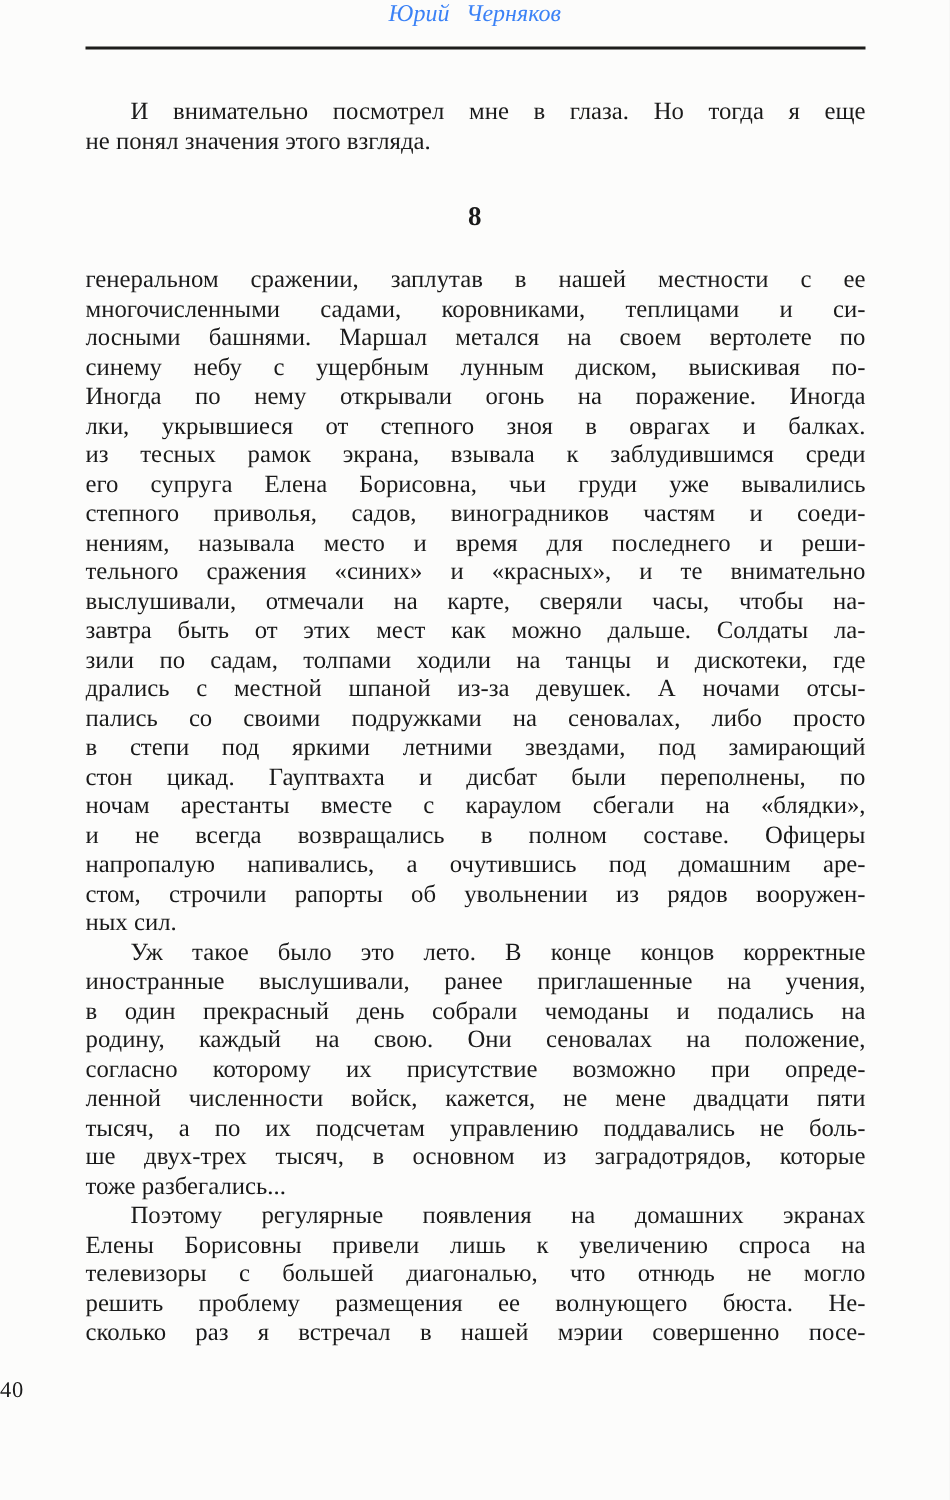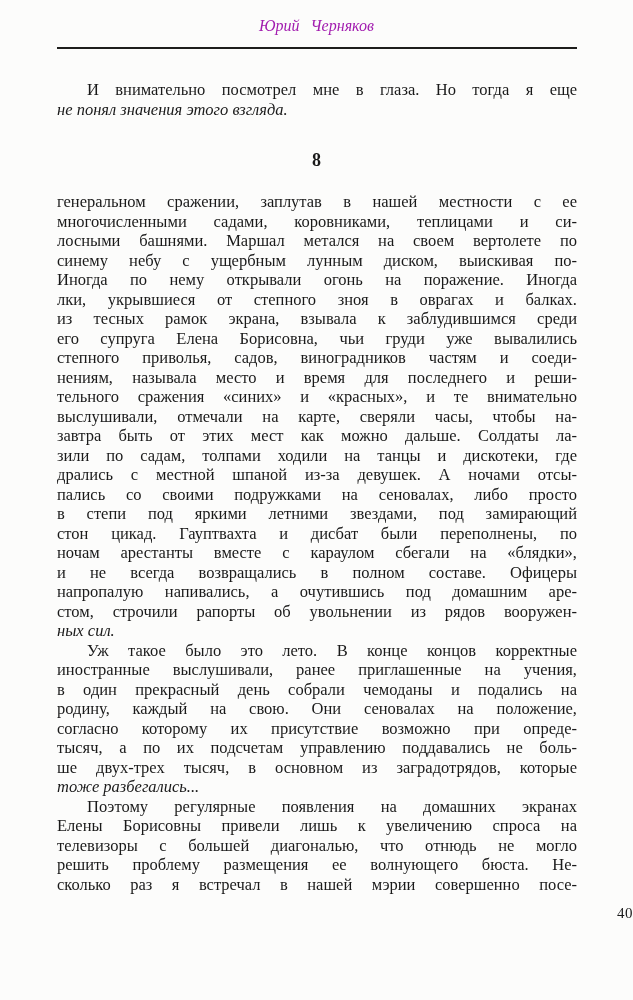--- a/index.html
+++ b/index.html
@@ -13,28 +13,28 @@
     height: 1000px;
     background: #fcfcfb;
     color: #1a1a1a;
     overflow: hidden;
   }
   .column {
     margin-left: 57px;
     width: 520px;
   }
   .running-head {
-    padding-top: 16px;
+    padding-top: 0;
     height: 20px;
     line-height: 20px;
     text-align: center;
     font-style: italic;
     font-size: 16px;
     word-spacing: 7px;
-    color: #a21caf;
+    color: #3b82f6;
   }
   .rule {
     margin-top: 11px;
     margin-left: 57px;
     width: 520px;
     height: 0;
     border-top: 2px solid #1d1d1b;
   }
   .intro {
     margin-top: 31px;
@@ -53,26 +53,26 @@
   .line {
     height: 19.5px;
     line-height: 19.5px;
     font-size: 16.5px;
     text-align: justify;
     text-align-last: justify;
     overflow: hidden;
     white-space: normal;
   }
   .line.indent { text-indent: 30px; }
-  .line.flush { text-align-last: left; font-style: italic; }
+  .line.flush { text-align-last: left; }
   .page-number {
-    margin-top: 10px;
+    margin-top: 20px;
     height: 18px;
     line-height: 18px;
-    text-align: right;
+    text-align: left;
     font-size: 15px;
     letter-spacing: 0.5px;
   }
 </style>
 </head>
 <body>
 
 <div class="page">
 
   <div class="running-head">Юрий Черняков</div>
@@ -111,20 +111,21 @@
         <div class="line">напропалую напивались, а очутившись под домашним аре-</div>
         <div class="line">стом, строчили рапорты об увольнении из рядов вооружен-</div>
         <div class="line flush">ных сил.</div>
       </div>
     <div>
         <div class="line indent">Уж такое было это лето. В конце концов корректные</div>
         <div class="line">иностранные выслушивали, ранее приглашенные на учения,</div>
         <div class="line">в один прекрасный день собрали чемоданы и подались на</div>
         <div class="line">родину, каждый на свою. Они сеновалах на положение,</div>
         <div class="line">согласно которому их присутствие возможно при опреде-</div>
+        <div class="line">ленной численности войск, кажется, не мене двадцати пяти</div>
         <div class="line">тысяч, а по их подсчетам управлению поддавались не боль-</div>
         <div class="line">ше двух-трех тысяч, в основном из заградотрядов, которые</div>
         <div class="line flush">тоже разбегались...</div>
       </div>
     <div>
         <div class="line indent">Поэтому регулярные появления на домашних экранах</div>
         <div class="line">Елены Борисовны привели лишь к увеличению спроса на</div>
         <div class="line">телевизоры с большей диагональю, что отнюдь не могло</div>
         <div class="line">решить проблему размещения ее волнующего бюста. Не-</div>
         <div class="line">сколько раз я встречал в нашей мэрии совершенно посе-</div>

